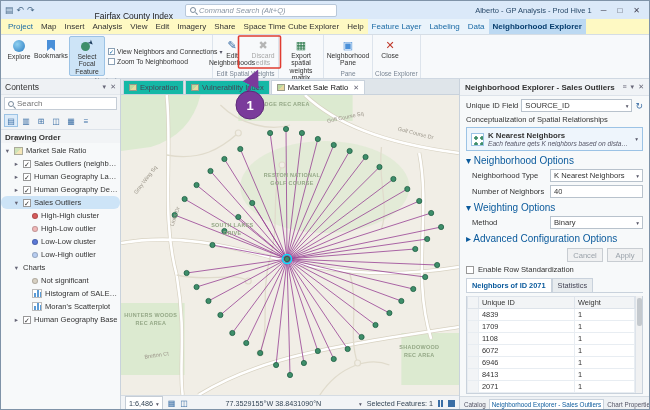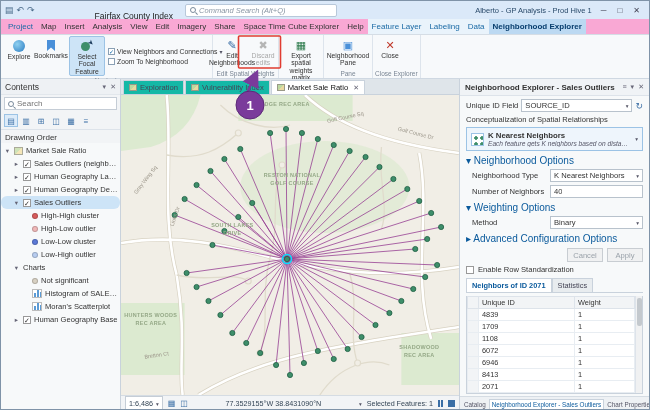--- a/index.html
+++ b/index.html
@@ -11,21 +11,21 @@
   .qa-icons{display:flex;gap:3px;color:#4a6b8a;font-size:9px;}
   .tb-title{margin-left:56px;color:#222;white-space:nowrap;margin-top:12px;}
   .cmd-search{display:flex;align-items:center;gap:3px;background:#fff;border:1px solid #b8c8da;border-radius:2px;height:13px;padding:0 4px;width:152px;color:#8a97a5;font-style:italic;font-size:7.5px;margin-left:8px;white-space:nowrap;overflow:hidden;}
   .mag{width:6px;height:6px;border:1px solid #7a8b9c;border-radius:50%;position:relative;flex:0 0 auto;}
   .mag::after{content:"";position:absolute;width:3px;height:1px;background:#7a8b9c;transform:rotate(45deg);left:4px;top:5px;}
   .tb-user{margin-left:auto;font-size:7.5px;color:#2a4a6a;white-space:nowrap;}
   .win-controls{display:flex;gap:1px;color:#445;}
   .win-controls span{padding:0 5px;font-size:8px;}
 
   
-  .ribbon-tabs{height:16px;background:#f9a8d4;display:flex;align-items:stretch;padding:0 3px;border-bottom:1px solid #d5dde5;overflow:hidden;}
+  .ribbon-tabs{height:16px;background:#fef9c3;display:flex;align-items:stretch;padding:0 3px;border-bottom:1px solid #d5dde5;overflow:hidden;}
   .rtab{padding:2px 4px;font-size:8px;color:#333;white-space:nowrap;display:flex;align-items:center;}
   .rtab.project{color:#1a6aa5;}
   .rtab.ctx{background:#e9f3fb;color:#1a6aa5;}
   .rtab.active{background:#bcd9f2;color:#083e6e;font-weight:bold;}
 
   
   .ribbon{height:44px;background:#f7f9fb;display:flex;align-items:stretch;border-bottom:1px solid #cfd8e2;padding:0 2px;}
   .rgroup{display:flex;flex-direction:column;border-right:1px solid #dde4ec;padding:1px 2px 0;}
   .rgroup-body{display:flex;flex:1;align-items:stretch;gap:1px;}
   .rgroup-label{font-size:6.5px;color:#7a8694;text-align:center;height:9px;line-height:9px;white-space:nowrap;}
@@ -48,21 +48,21 @@
 
   
   .contents{width:120px;background:#f2f4f6;border-right:1px solid #c9d2dc;display:flex;flex-direction:column;flex:0 0 auto;}
   .c-header{height:16px;display:flex;align-items:center;padding:0 4px;font-size:8.5px;background:#eef1f4;border-bottom:1px solid #e2e7ec;}
   .c-hicons{margin-left:auto;display:flex;gap:4px;color:#667;font-size:7px;}
   .c-search{margin:2px 3px;height:13px;background:#fff;border:1px solid #c5cdd6;display:flex;align-items:center;padding:0 3px;gap:3px;}
   .c-search input{border:0;outline:0;width:100%;font-size:8px;font-family:"Liberation Sans",sans-serif;color:#333;background:transparent;}
   .c-toolbar{display:flex;gap:1px;padding:2px 3px;border-bottom:1px solid #dde3ea;color:#3a6ea5;font-size:8px;}
   .c-toolbar span{width:14px;height:13px;text-align:center;line-height:13px;border:1px solid transparent;}
   .c-toolbar span.on{border-color:#9cc3e5;background:#dcebf9;}
-  .drawing-order{font-size:8px;font-weight:normal;color:#333;padding:3px 4px 1px;}
+  .drawing-order{font-size:8px;font-weight:bold;color:#333;padding:3px 4px 1px;}
   .tree{flex:1;overflow:hidden;background:#f7f9fa;padding-top:1px;}
   .tree-row{display:flex;align-items:center;gap:3px;height:13px;font-size:7.6px;white-space:nowrap;overflow:hidden;padding-right:2px;}
   .tree-row.selected{background:#cde4f7;}
   .tw{width:7px;color:#667;font-size:6.5px;flex:0 0 auto;text-align:center;}
   .cb{width:8px;height:8px;border:1px solid #999;background:#fff;font-size:7px;line-height:7px;text-align:center;color:#333;flex:0 0 auto;}
   .dot{width:6px;height:6px;border-radius:50%;border:1px solid rgba(0,0,0,.18);flex:0 0 auto;}
   .map-ico{width:9px;height:8px;background:linear-gradient(135deg,#cfe3b8 50%,#f5e6b8 50%);border:1px solid #aa9;flex:0 0 auto;}
   .chart-ico{width:10px;height:9px;border:1px solid #bbb;background:
       linear-gradient(#5b9bd5,#5b9bd5) 1px 100%/2px 4px no-repeat,
       linear-gradient(#5b9bd5,#5b9bd5) 4px 100%/2px 7px no-repeat,

